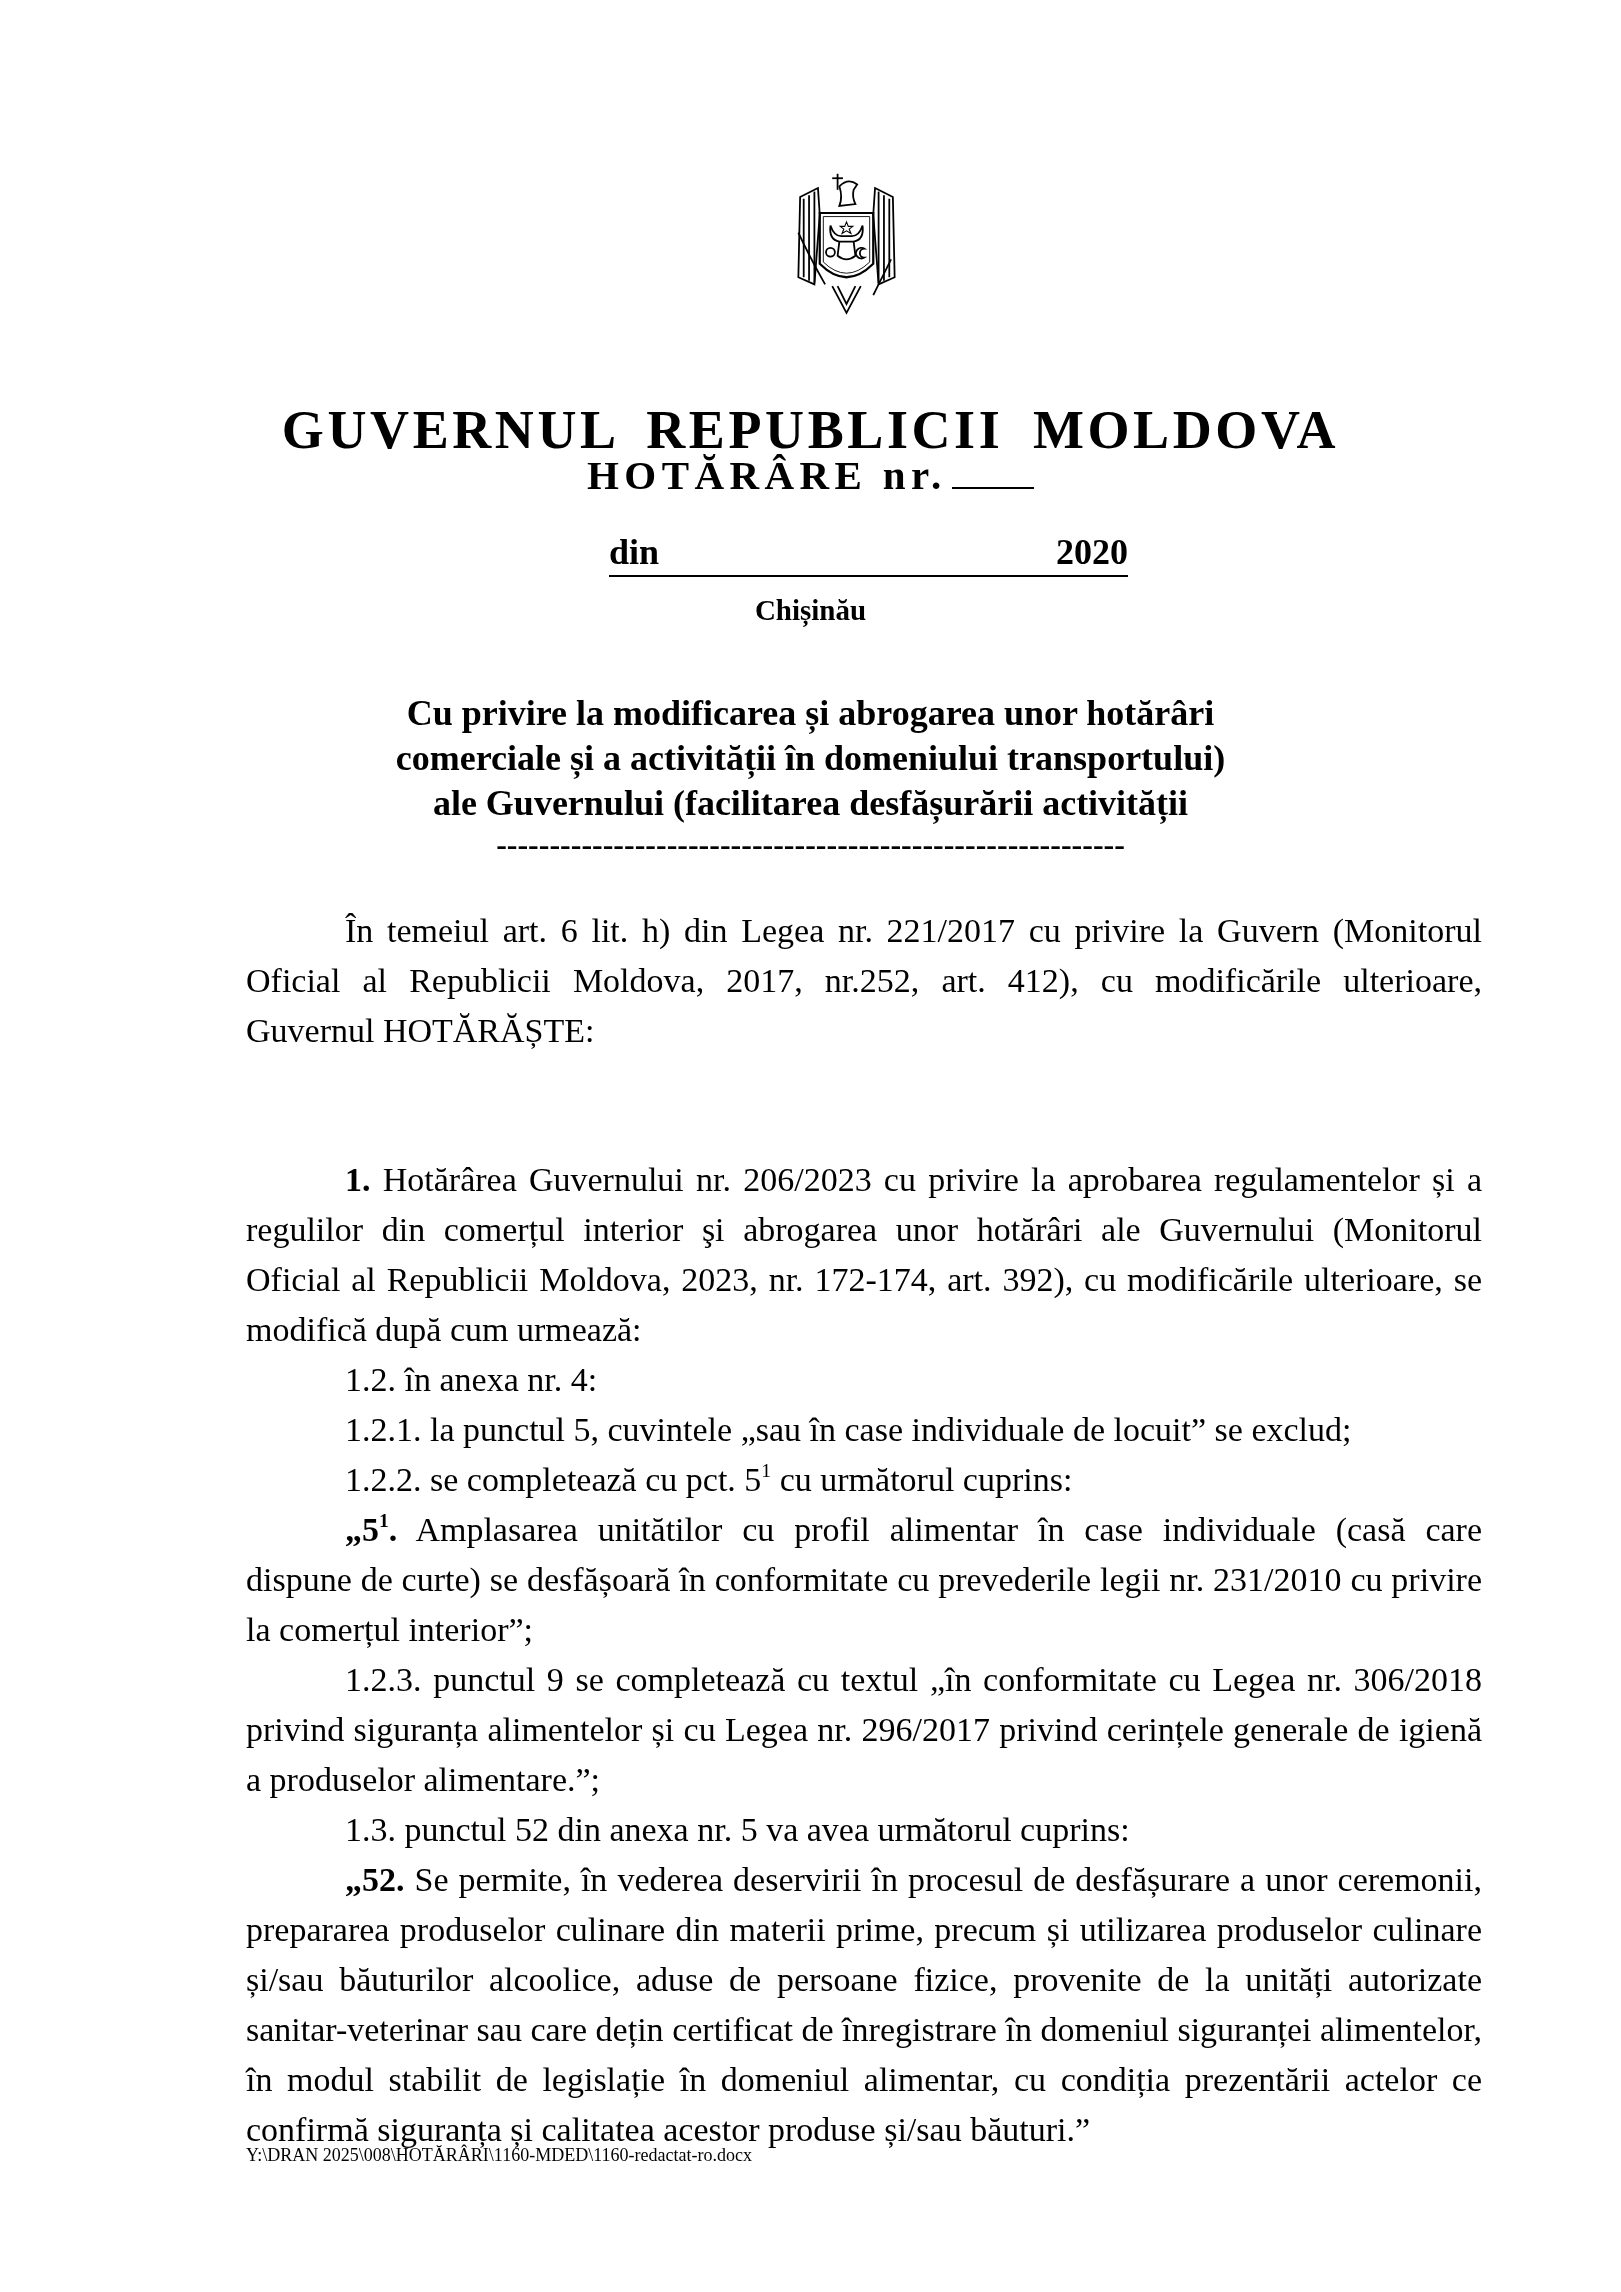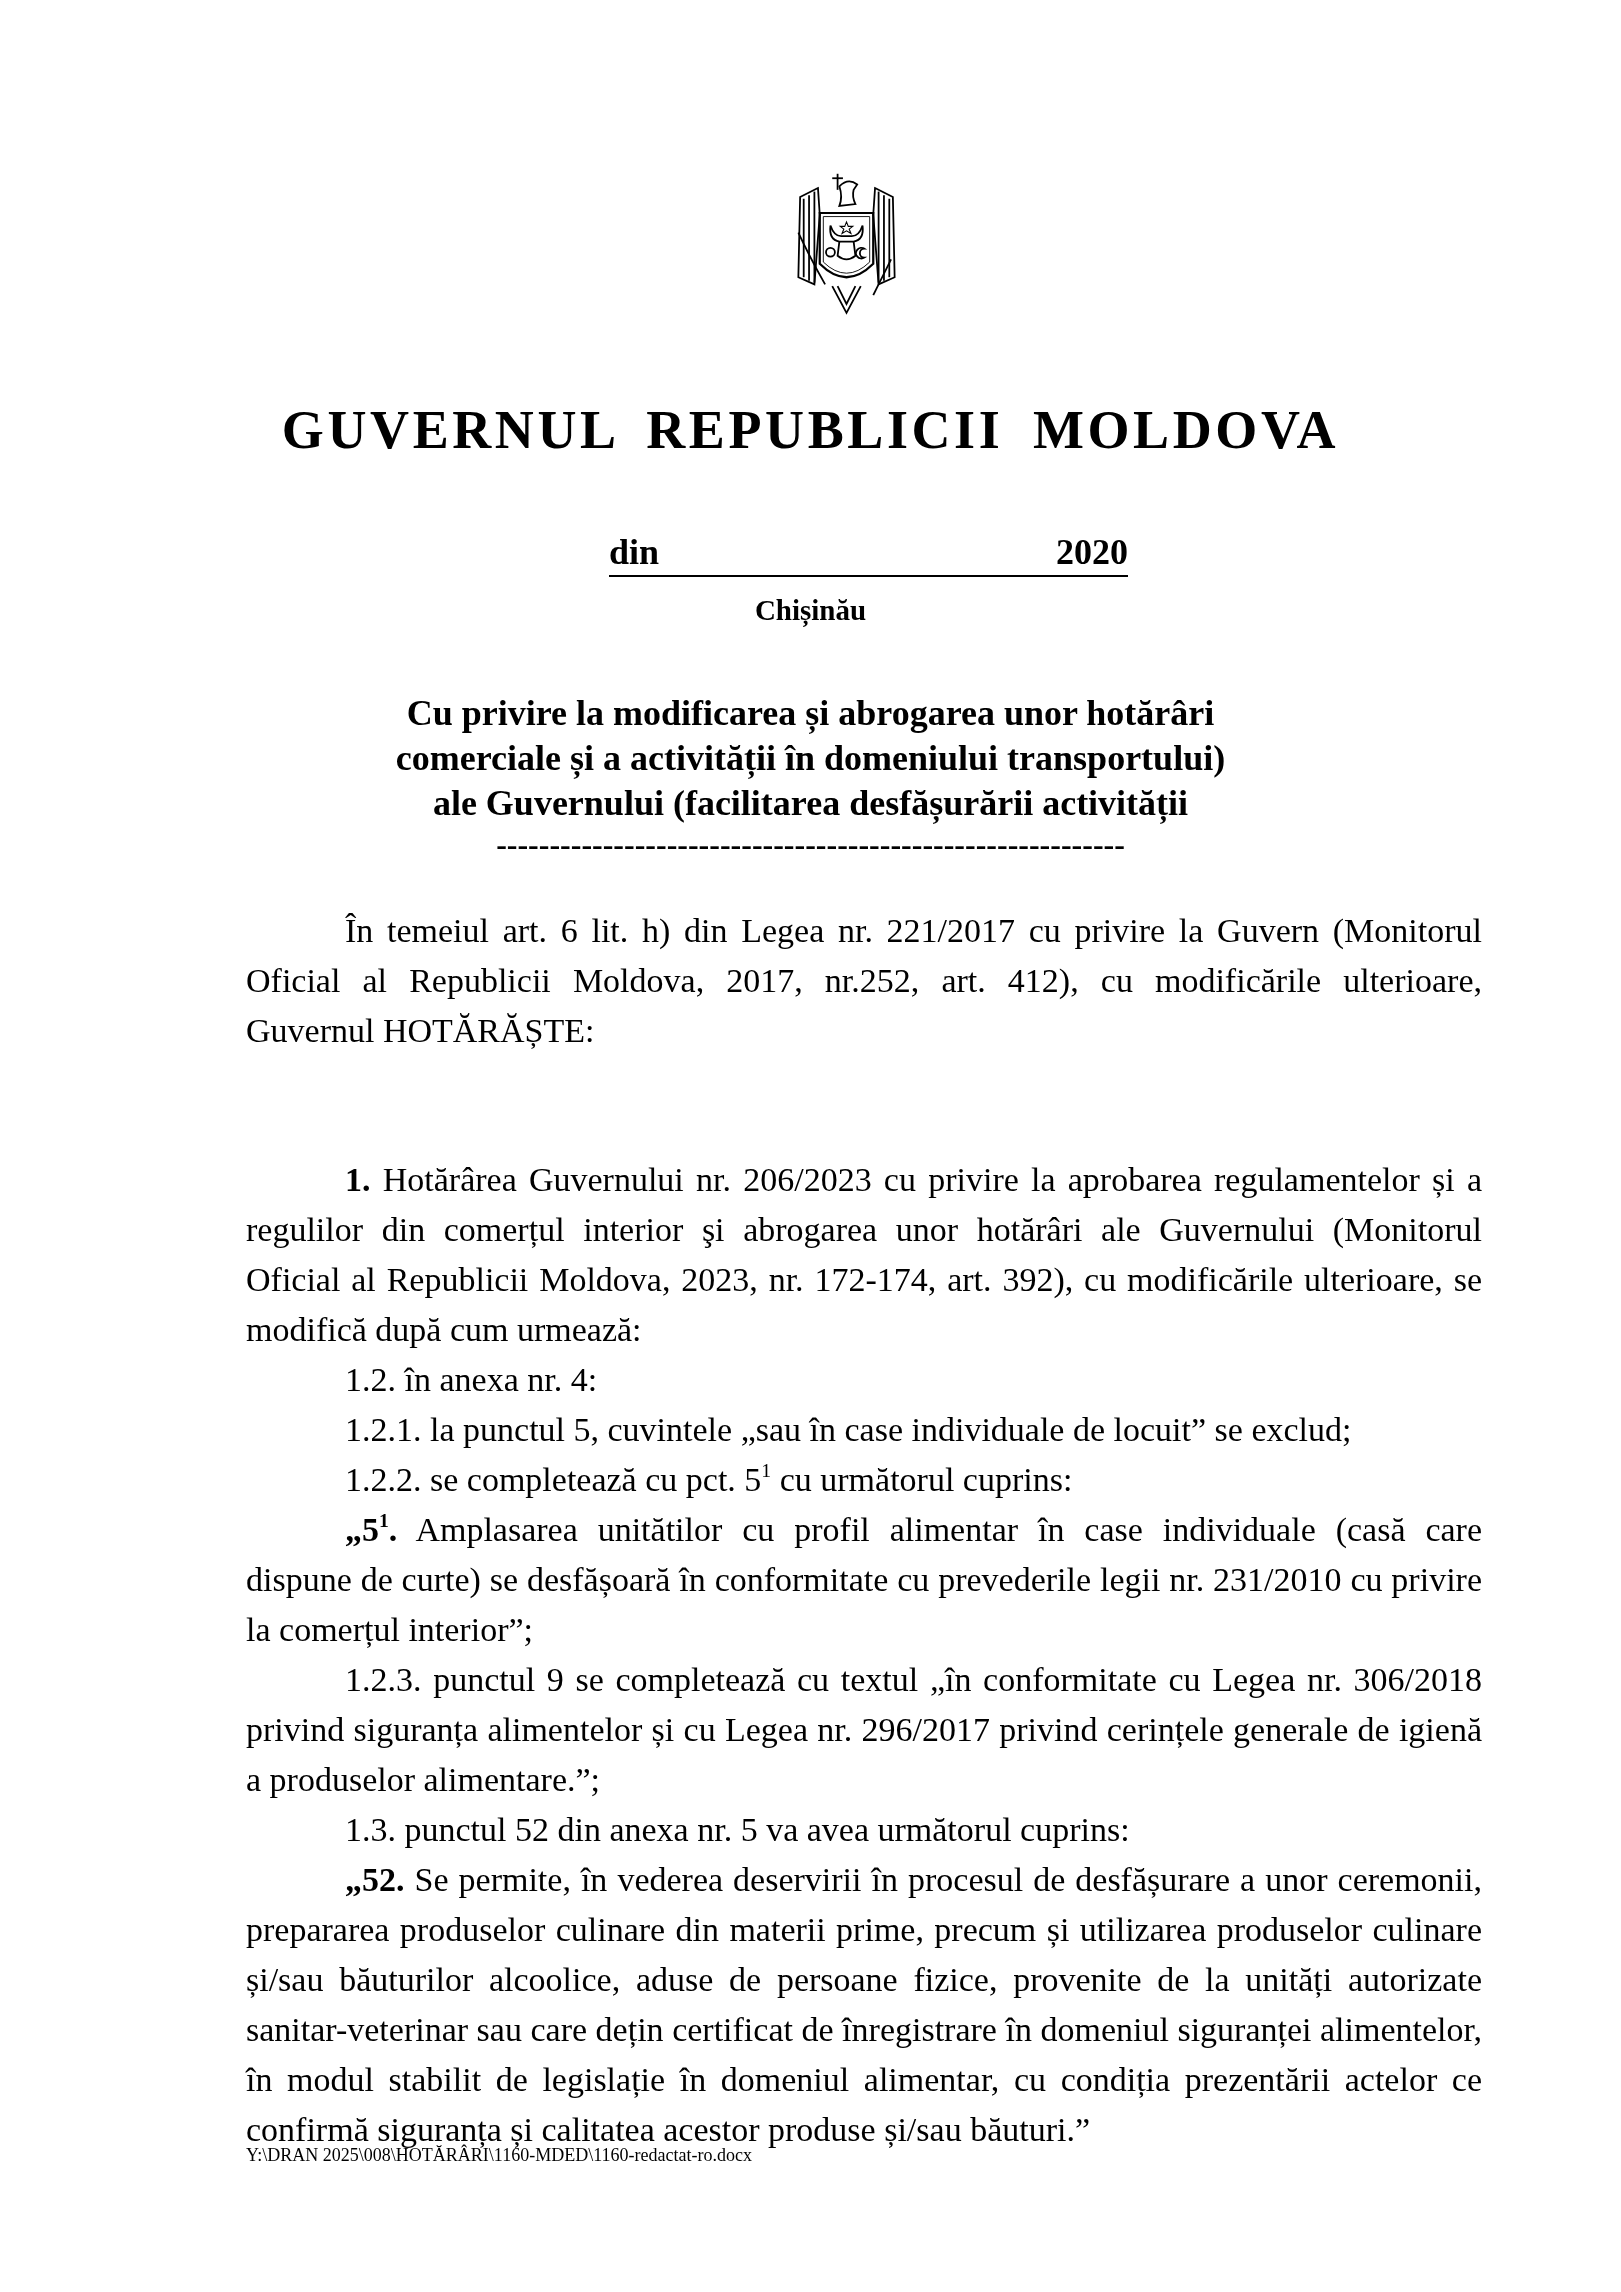--- a/index.html
+++ b/index.html
@@ -64,20 +64,23 @@
       <path d="M44 130 L60 160 L76 130"></path>
         <path d="M50 130 L60 150 L70 130"></path>
 
       <path d="M6 70 Q20 100 36 128"></path>
         <line x1="110" y1="100" x2="90" y2="140"></line>
     </svg>
   </div>
 
   <div class="gov-title">GUVERNUL  REPUBLICII  MOLDOVA</div>
 
+  <div class="hot-title">
+    <span>HOTĂRÂRE nr.</span><span class="blank"></span>
+  </div>
 
   <div class="din-line">
     <span>din</span>
     <span>2020</span>
   </div>
 
   <div class="city">Chișinău</div>
 
   <div class="subject">
     <div>Cu privire la modificarea și abrogarea unor hotărâri</div>

